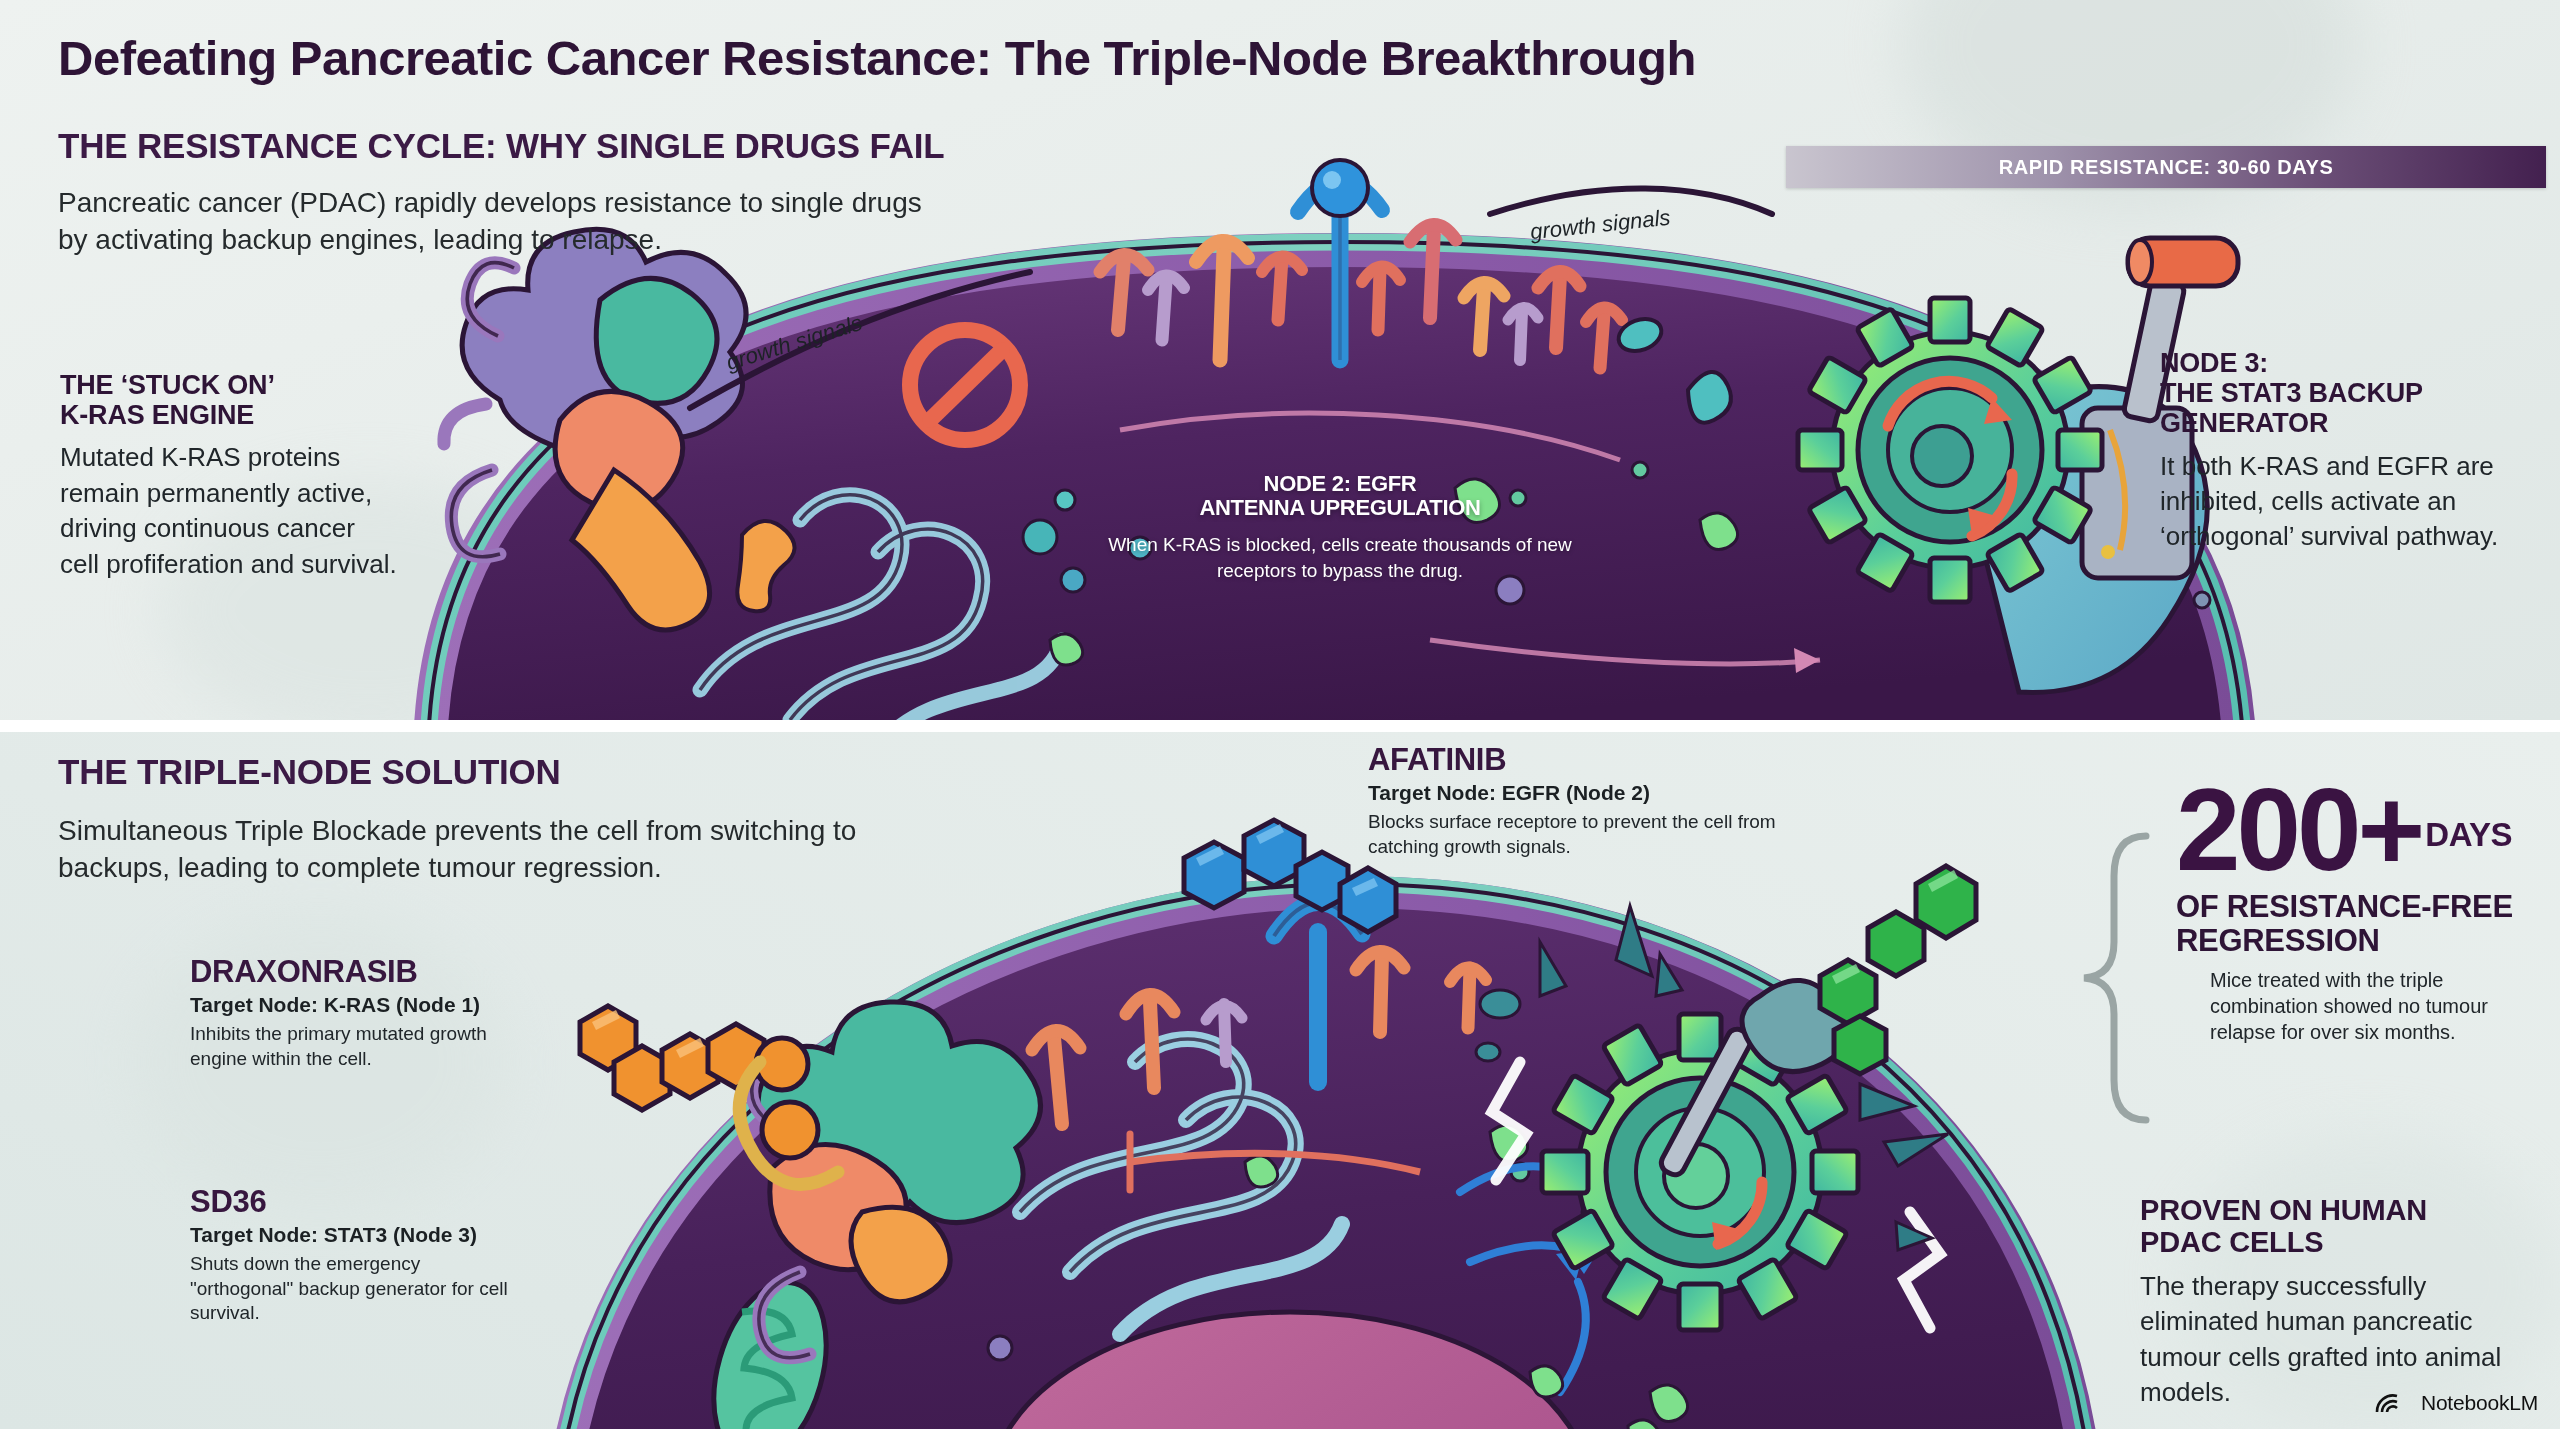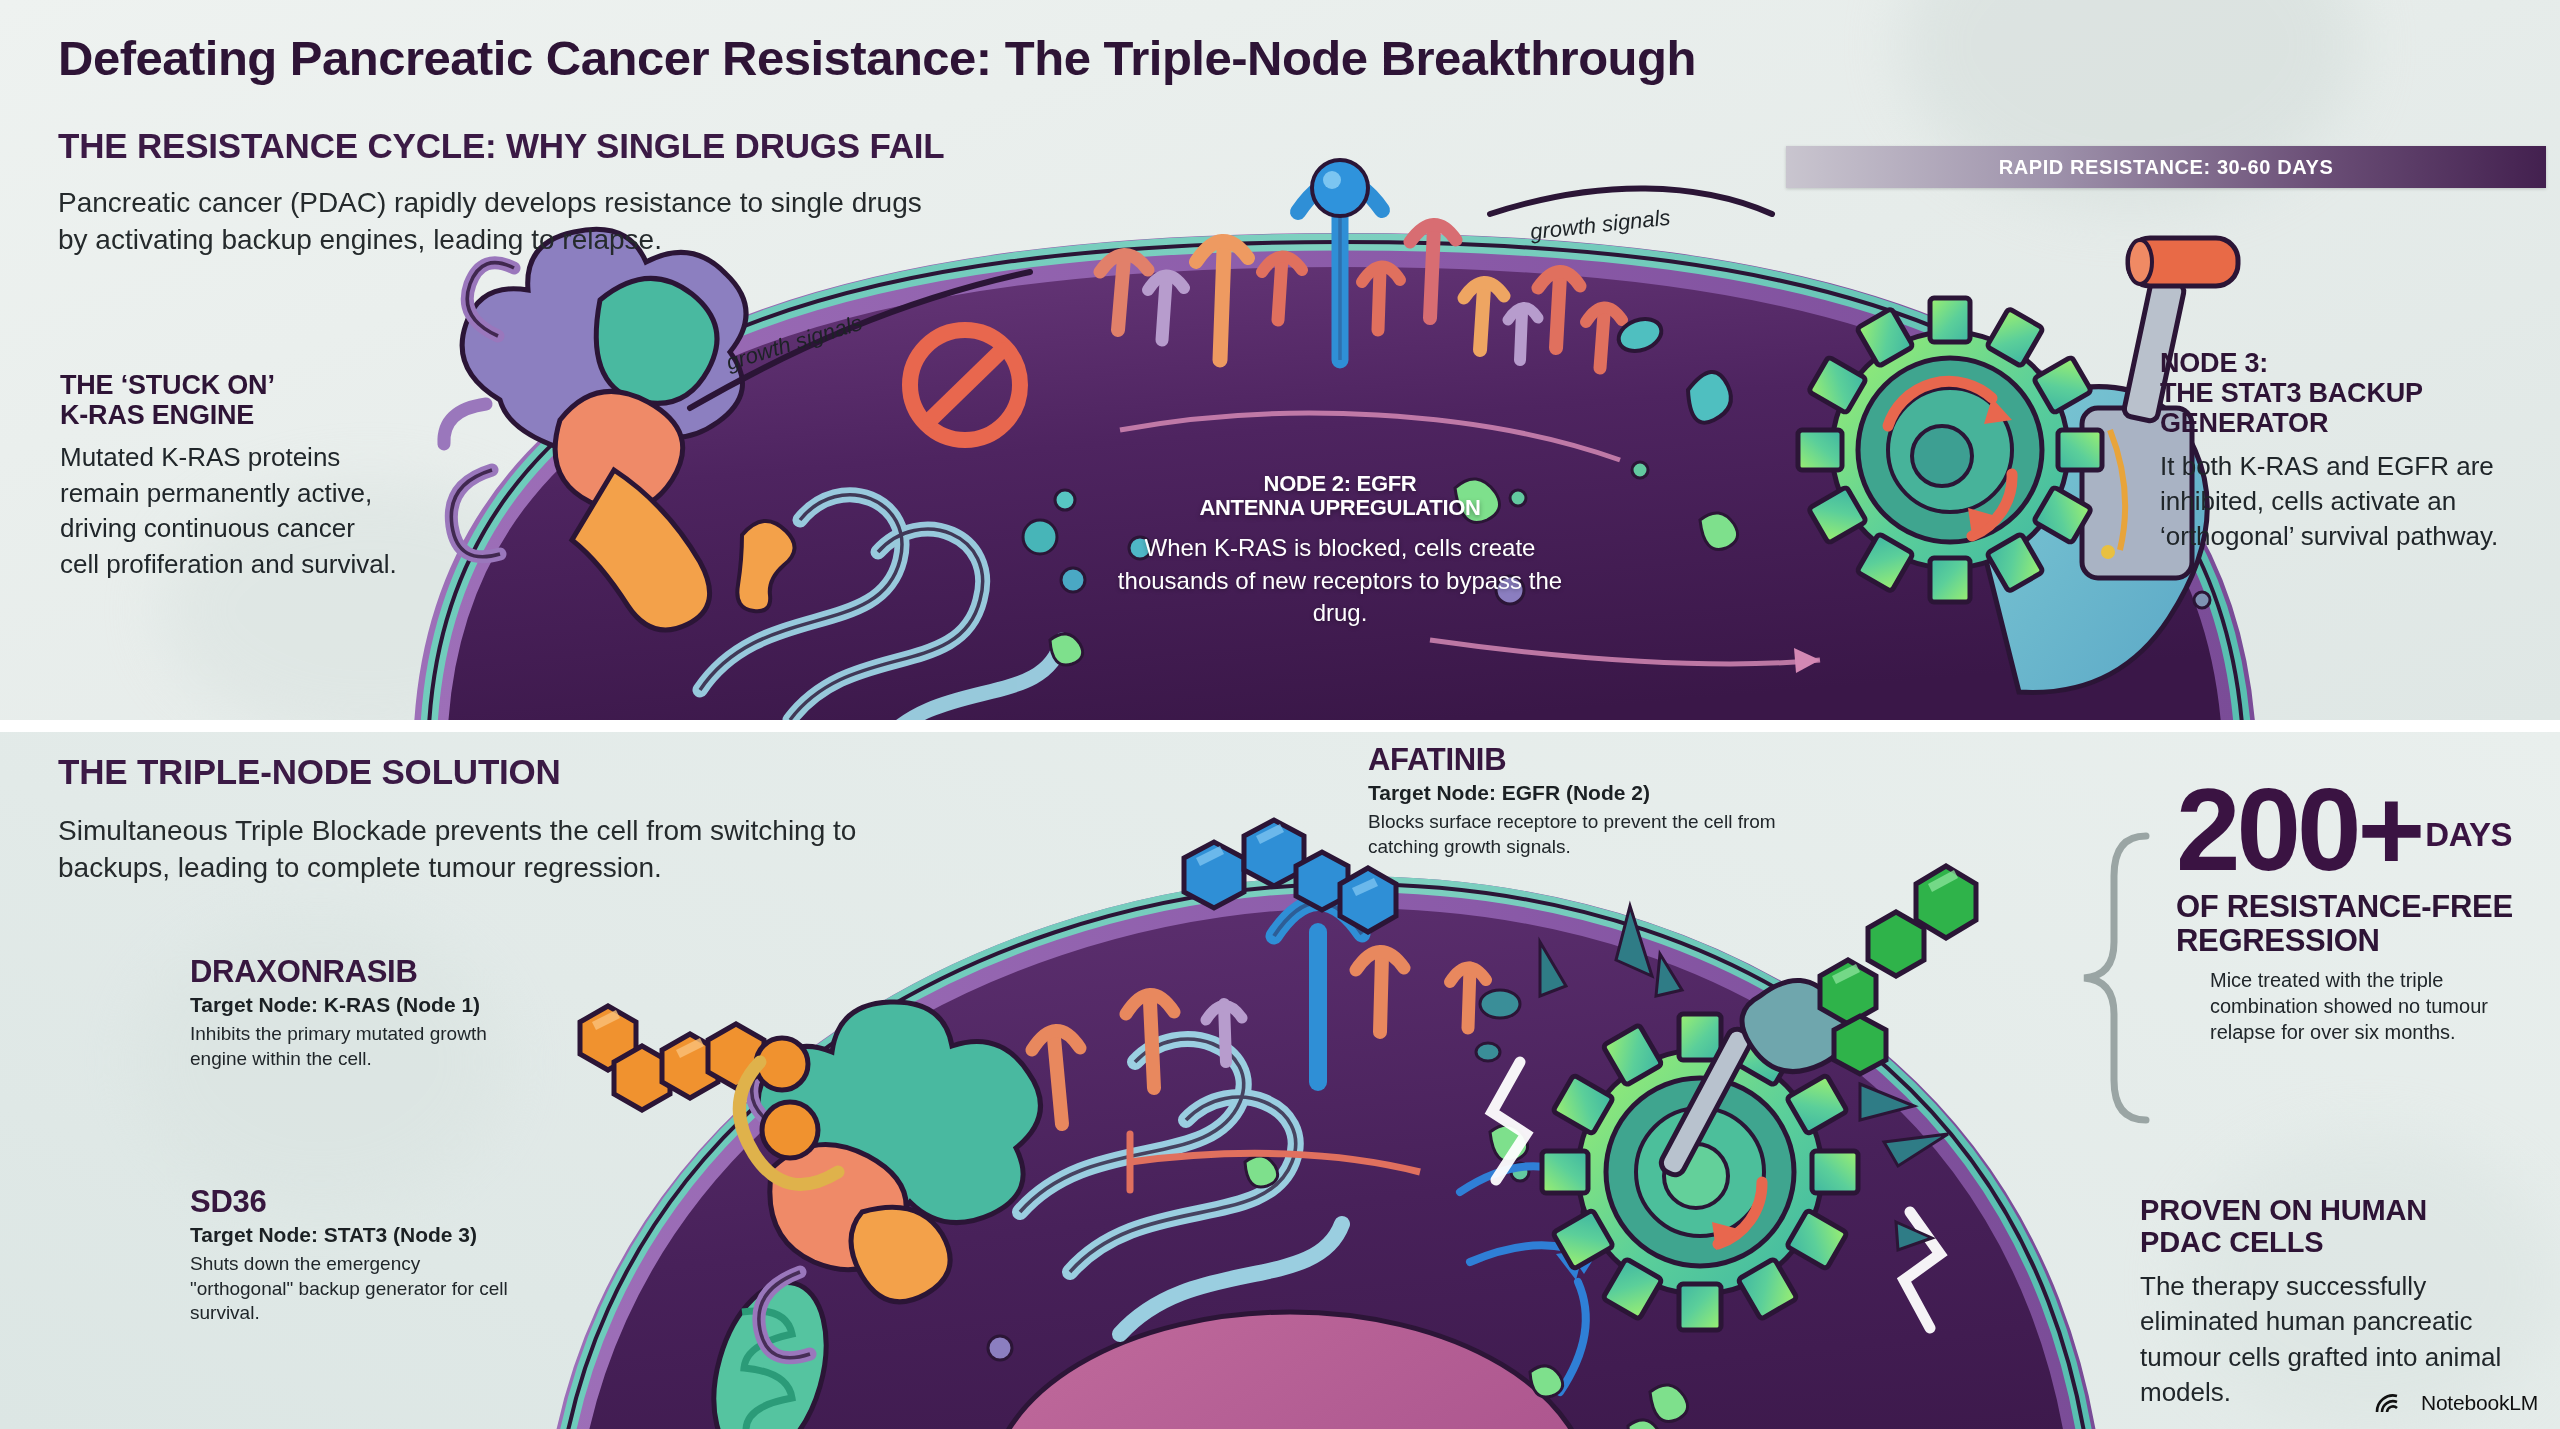--- a/index.html
+++ b/index.html
@@ -328,21 +328,21 @@
       </div>
       <div class="node-body" style="width:340px;">Mutated K-RAS proteins remain permanently active, driving continuous cancer cell profiferation and survival.</div>
     </div>
 
     <div style="position:absolute;left:1045:px;"></div>
     <div style="position:absolute;left:1060px;top:472px;width:560px;text-align:center;color:#fff;">
       <div style="font-size:22px;font-weight:bold;line-height:1.1;letter-spacing:-.3px;text-shadow:0 2px 5px rgba(0,0,0,.35);">
         <span>NODE 2: EGFR</span><br>
         <span>ANTENNA UPREGULATION</span>
       </div>
-      <div style="font-size:24px;line-height:1.35;margin-top:12px;padding:0 32px;text-shadow:0 1px 4px rgba(0,0,0,.35);">When K-RAS is blocked, cells create thousands of new receptors to bypass the drug.</div>
+      <div style="font-size:19px;line-height:1.35;margin-top:12px;padding:0 32px;text-shadow:0 1px 4px rgba(0,0,0,.35);">When K-RAS is blocked, cells create thousands of new receptors to bypass the drug.</div>
     </div>
 
     <div style="position:absolute;left:2160px;top:348px;width:380px;">
       <div class="node-head">
         <span>NODE 3:</span><br>
         <span>THE STAT3 BACKUP</span><br>
         <span>GENERATOR</span>
       </div>
       <div class="node-body" style="width:360px;">It both K-RAS and EGFR are inhibited, cells activate an ‘orthogonal’ survival pathway.</div>
     </div>

